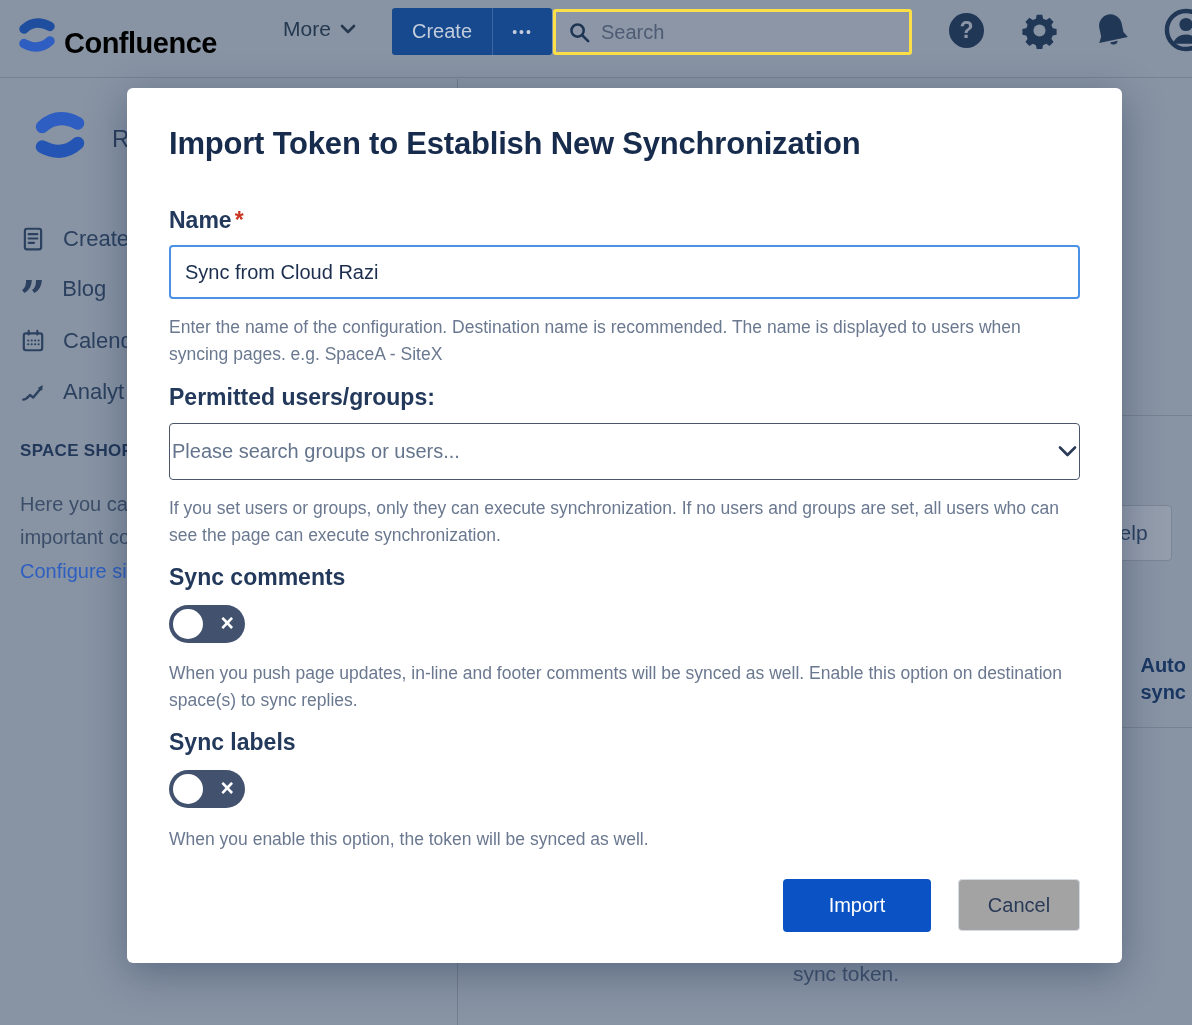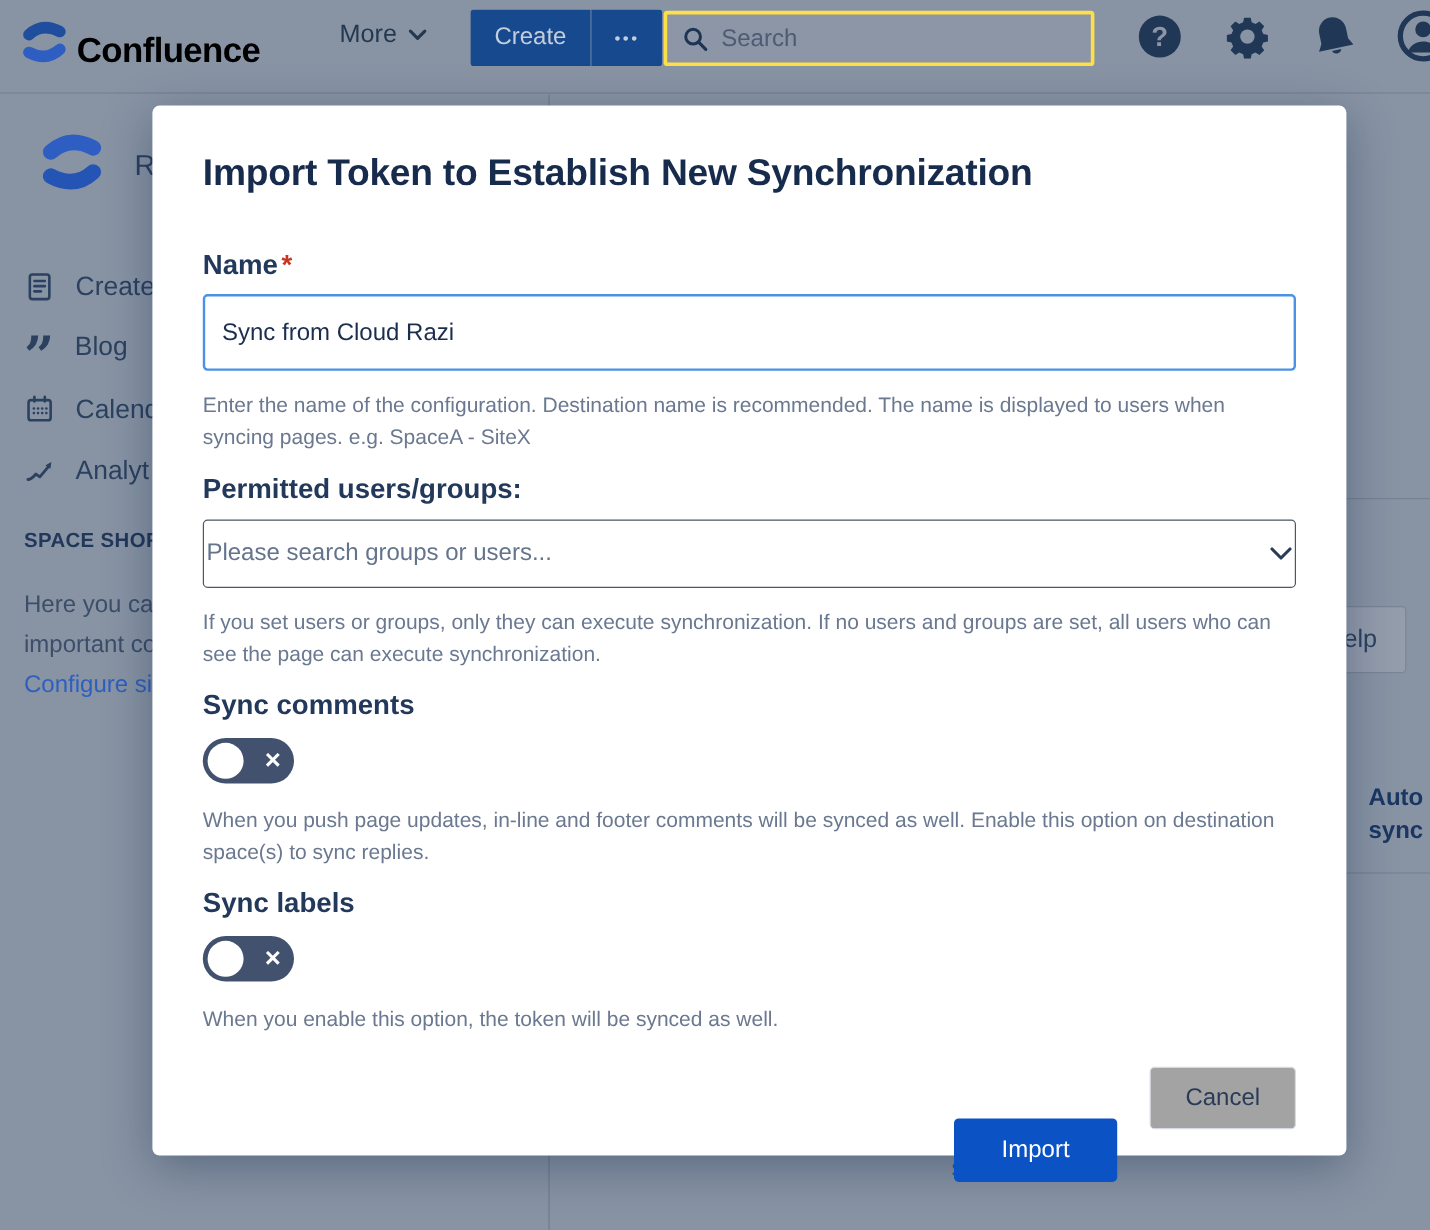--- a/index.html
+++ b/index.html
@@ -57,39 +57,39 @@
   .bg-bottom-text { position:absolute; left:740px; top:962px; width:212px; text-align:center;
                     font-size:21px; color:#42536e; }
 
   
   .modal { position:absolute; left:127px; top:88px; width:995px; height:875px;
            background:#ffffff; border-radius:6px; box-shadow:0 10px 40px rgba(9,30,66,.35);
            padding:38px 42px 0 42px; z-index:20; }
   .modal-title { font-size:31px; font-weight:700; color:#172b4d; letter-spacing:-0.2px; }
   .field-label { margin-top:45px; font-size:23px; font-weight:700; color:#23395b; }
   .field-label .req { color:#ca3521; margin-left:3px; }
-  .name-input { margin-top:11px; width:100%; height:64px; border:2px solid #4b92e5; border-radius:4px;
+  .name-input { margin-top:11px; width:100%; height:54px; border:2px solid #4b92e5; border-radius:4px;
                 font-size:20px; color:#1c2e4e; padding:11px 14px; outline:none; font-family:inherit; display:block; }
   .help-text { margin-top:15px; font-size:17.5px; line-height:27px; color:#6a7890; max-width:906px; }
   .label-2 { margin-top:16px; }
   .select-box { margin-top:12px; width:100%; height:57px; border:1px solid #4b5668; border-radius:4px;
                 display:flex; align-items:center; padding:0 2px; cursor:pointer; }
   .select-placeholder { flex:1; font-size:20px; color:#64748c; }
   .label-3 { margin-top:15px; }
   .toggle { margin-top:14px; position:relative; width:76px; height:38px; border-radius:19px;
             background:#42526e; cursor:pointer; }
   .toggle .knob { position:absolute; left:4px; top:4px; width:30px; height:30px; border-radius:50%; background:#ffffff; }
   .toggle .cross { position:absolute; right:11px; top:50%; transform:translateY(-54%);
                    color:#ffffff; font-size:23px; font-weight:700; line-height:1; }
   .help-3 { margin-top:17px; }
   .label-4 { margin-top:15px; }
   .help-4 { margin-top:18px; }
   .modal-footer { margin-top:26px; display:flex; justify-content:flex-end; gap:27px; }
-  .btn-primary { width:136px; height:53px; background:#0b53c4; color:#ffffff; border:none; border-radius:4px;
-                 font-size:20px; cursor:pointer; font-family:inherit;margin-top:43px; }
+  .btn-primary { width:148px; height:53px; background:#0b53c4; color:#ffffff; border:none; border-radius:4px;
+                 font-size:20px; cursor:pointer; font-family:inherit; }
   .btn-subtle { width:122px; height:52px; background:#a3a3a3; color:#2a3b58; border:1px solid #d6dae1;
                 border-radius:4px; font-size:20px; cursor:pointer; font-family:inherit; }
 
   .blog-glyph { font-family:"DejaVu Serif", serif; font-weight:700; font-size:44px; line-height:20px;
                 color:#2c415f; display:inline-block; transform:translateY(9px); }
 </style>
 </head>
 <body>
 
 <div class="topnav">

